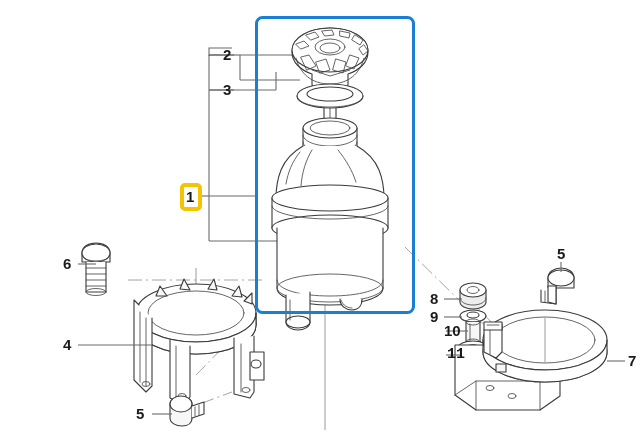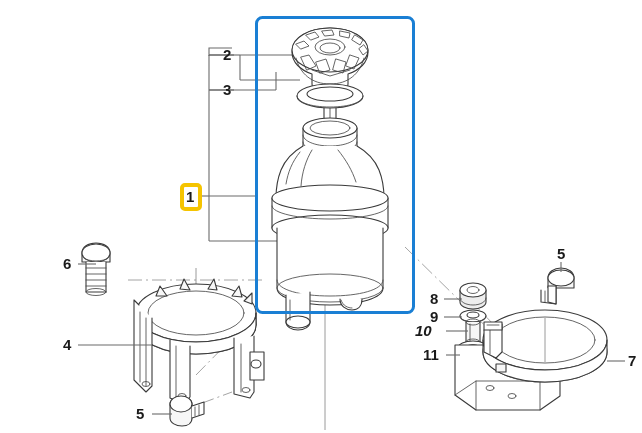--- a/index.html
+++ b/index.html
@@ -303,16 +303,16 @@
   <div class="callout-label" style="left:186px; top:189px;">1</div>
   <div class="callout-label" style="left:223px; top:47px;">2</div>
   <div class="callout-label" style="left:223px; top:82px;">3</div>
   <div class="callout-label" style="left:63px;  top:337px;">4</div>
   <div class="callout-label" style="left:63px;  top:256px;">6</div>
   <div class="callout-label" style="left:136px; top:406px;">5</div>
   <div class="callout-label" style="left:557px; top:246px;">5</div>
   <div class="callout-label" style="left:628px; top:353px;">7</div>
   <div class="callout-label" style="left:430px; top:291px;">8</div>
   <div class="callout-label" style="left:430px; top:309px;">9</div>
-  <div class="callout-label" style="left:415px; top:323px;font-style:italic;">10</div>
-  <div class="callout-label" style="left:423px; top:347px;">11</div>
+  <div class="callout-label" style="left:444px; top:323px;">10</div>
+  <div class="callout-label" style="left:447px; top:347px;font-family:Liberation Mono, monospace;">11</div>
 
 </div>
 
 </body></html>

